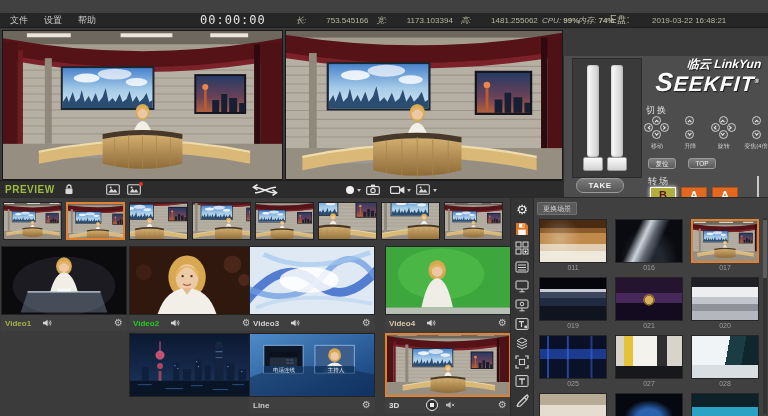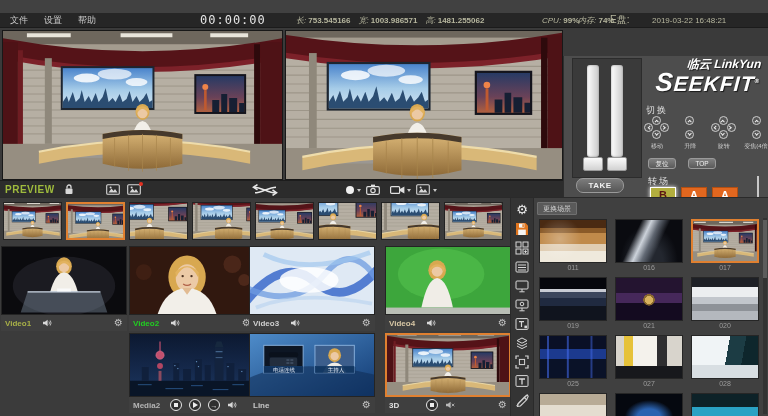--- a/index.html
+++ b/index.html
@@ -14,21 +14,21 @@
 .winb{width:14px;height:9px;font-size:7px;line-height:6px;color:#ddd;background:#5a5a5a;border:1px solid #7a7a7a;border-radius:1px;text-align:center;padding:0;cursor:default}
 .closeb{background:#8a2e24}
 
 
 .menubar{position:absolute;left:0;top:13px;width:768px;height:15px;background:#262626;border-bottom:1px solid #1b1b1b;z-index:9}
 .menubar>*{position:absolute;top:50%;transform:translateY(-50%);white-space:nowrap}
 .menu{font-size:9px;color:#c8c8c8;padding:1px 4px}
 .m0{left:6px}.m1{left:40px}.m2{left:74px}
 .timecode{left:200px;font-family:"DejaVu Sans Mono","Liberation Mono",monospace;font-size:12px;color:#e4e4e4;letter-spacing:1px}
 .dims{left:296px;font-size:8px;color:#b6b69e;display:flex;gap:8px}
-.dims b{font-weight:bold;margin-left:2px}
+.dims b{font-weight:normal;margin-left:20px}
 .cpu{left:542px;font-size:8px;color:#b6b69e}
 .mem{left:578px;font-size:8px;color:#b6b69e}
 .disk{left:610px;font-size:10px;color:#b6b69e}
 .dt{left:652px;font-size:8px;color:#b6b69e}
 
 
 .monitors{position:absolute;left:0;top:28px;width:768px;height:169px;background:#3a3a3a}
 .monitor{position:absolute;top:2px;height:150px;background:#111;border:1px solid #181818;overflow:hidden}
 .monitor.preview{left:2px;width:281px}
 .monitor.program{left:285px;width:278px}
@@ -161,21 +161,21 @@
 <div class="app">
 
 
   <div class="menubar">
     <span class="menu m0">文件</span>
     <span class="menu m1">设置</span>
     <span class="menu m2">帮助</span>
     <span class="timecode">00:00:00</span>
     <span class="dims">
       <span><i>长:</i><b>753.545166</b></span>
-      <span><i>宽:</i><b>1003.986571</b></span>
+      <span><i>宽:</i><b>1173.103394</b></span>
       <span><i>高:</i><b>1481.255062</b></span>
     </span>
     <span class="cpu"><i>CPU:</i> <b>99%</b></span>
     <span class="mem"><i>内存:</i> <b>74%</b></span>
     <span class="disk">E盘:</span>
     <span class="dt">2019-03-22 16:48:21</span>
   </div>
 
   <div class="monitors">
     <div class="monitor preview">
@@ -408,35 +408,20 @@
         <span class="gearg">⚙</span>
       </div>
     </div>
 
     <div class="mcell c2">
       <div class="vthumb">
           <svg>
             <use href="#shang" width="100%" height="100%"></use>
           </svg>
         </div>
-      <div class="vlabel">
-        <span class="vname nm">Media2</span>
-        <span class="tb">
-            <i class="sq"></i>
-          </span>
-        <span class="tb">
-            <i class="tri"></i>
-          </span>
-        <span class="tb">
-            <i class="arr">→</i>
-          </span>
-        <svg class="spk">
-            <use href="#spk"></use>
-          </svg>
-      </div>
     </div>
     <div class="mcell c3">
       <div class="vthumb">
         <svg>
             <use href="#linescr" width="100%" height="100%"></use>
           </svg>
         <span class="line-lbl ll1">电话连线</span>
         <span class="line-lbl ll2">主持人</span>
       </div>
       <div class="vlabel">

